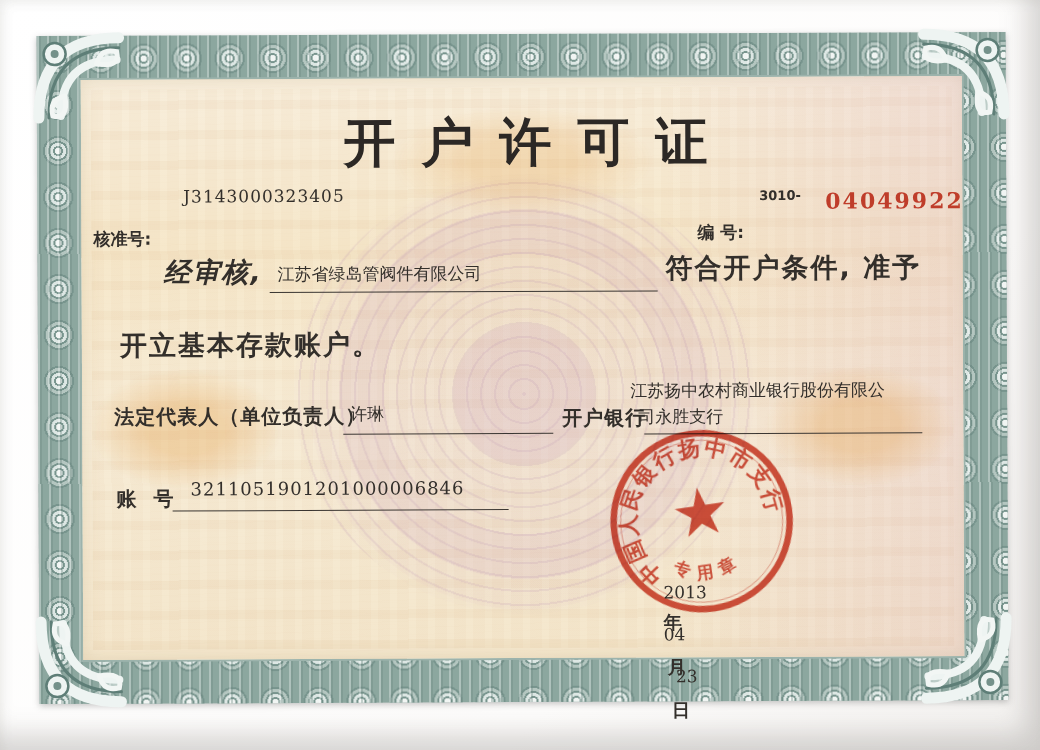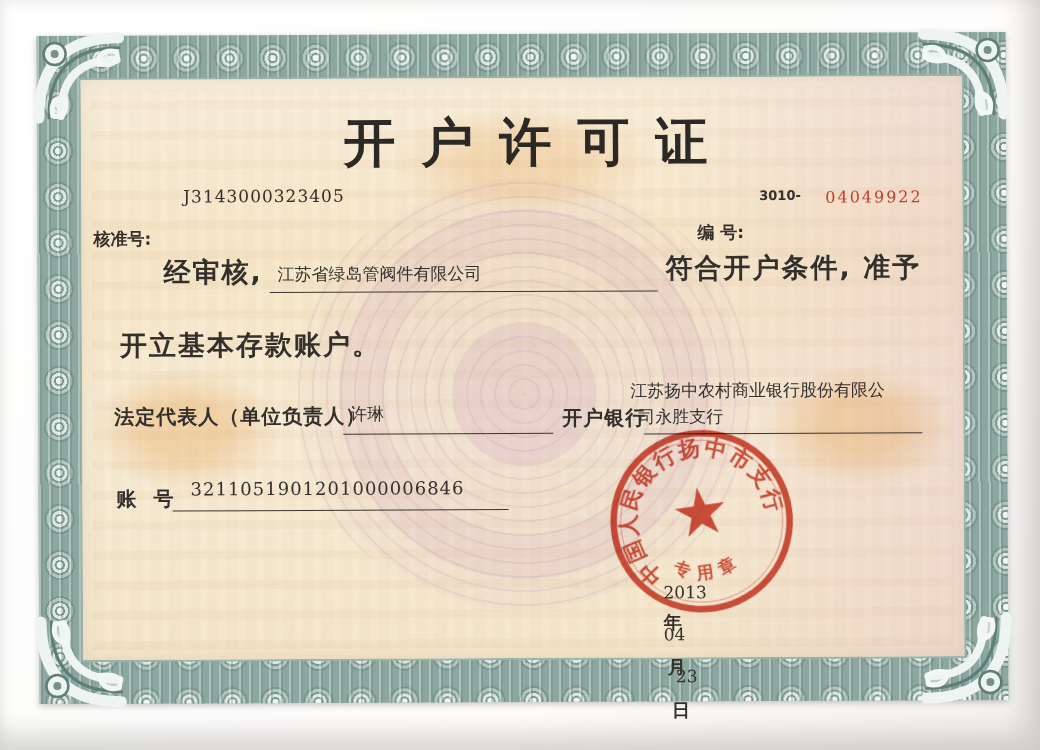--- a/index.html
+++ b/index.html
@@ -134,23 +134,23 @@
       <div class="orn top"></div>
     </div>
 
     <div class="abs title">开户许可证</div>
 
     <div class="abs lbl-sm" style="left:56px; top:160px;">核准号:</div>
     <div class="abs val-ser" style="left:146px; top:151px; letter-spacing:1px;">J3143000323405</div>
 
     <div class="abs lbl-sm" style="left:660px; top:156px;">编 号:</div>
     <div class="abs" style="left:722px; top:155px; font-size:13px; font-weight:bold;">3010-</div>
-    <div class="abs val-ser red" style="left:788px; top:155px; font-size:16px; font-weight:normal;">04049922</div>
+    <div class="abs val-ser red" style="left:788px; top:155px; font-size:22px; font-weight:bold;">04049922</div>
 
-    <div class="abs big" style="left:126px; top:219px;">经审核,</div>
+    <div class="abs big" style="left:126px; top:219px;font-style:italic;">经审核,</div>
     <div class="abs val-ser" style="left:240px; top:228px;">江苏省绿岛管阀件有限公司</div>
     <div class="u" style="left:232px; top:257px; width:388px;"></div>
     <div class="abs big" style="left:628px; top:217px;">符合开户条件, 准予</div>
     <div class="abs big" style="left:82px; top:292px;">开立基本存款账户。</div>
 
     <div class="abs lbl-md" style="left:76px; top:368px;">法定代表人（单位负责人）</div>
     <div class="abs val-ser" style="left:312px; top:368px;">许琳</div>
     <div class="u" style="left:305px; top:399px; width:210px;"></div>
 
     <div class="abs val-ser" style="left:592px; top:346px;">江苏扬中农村商业银行股份有限公</div>

